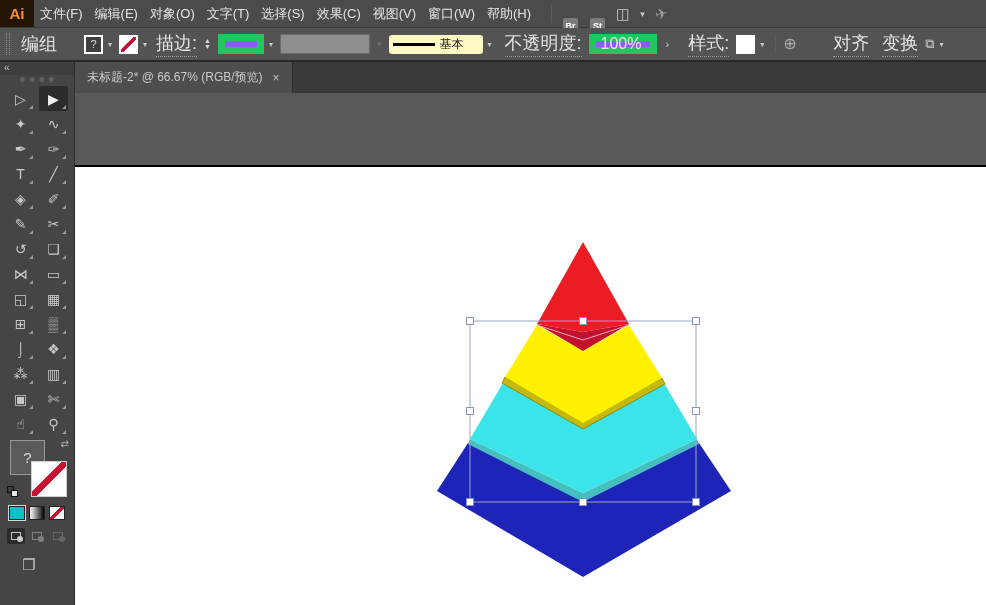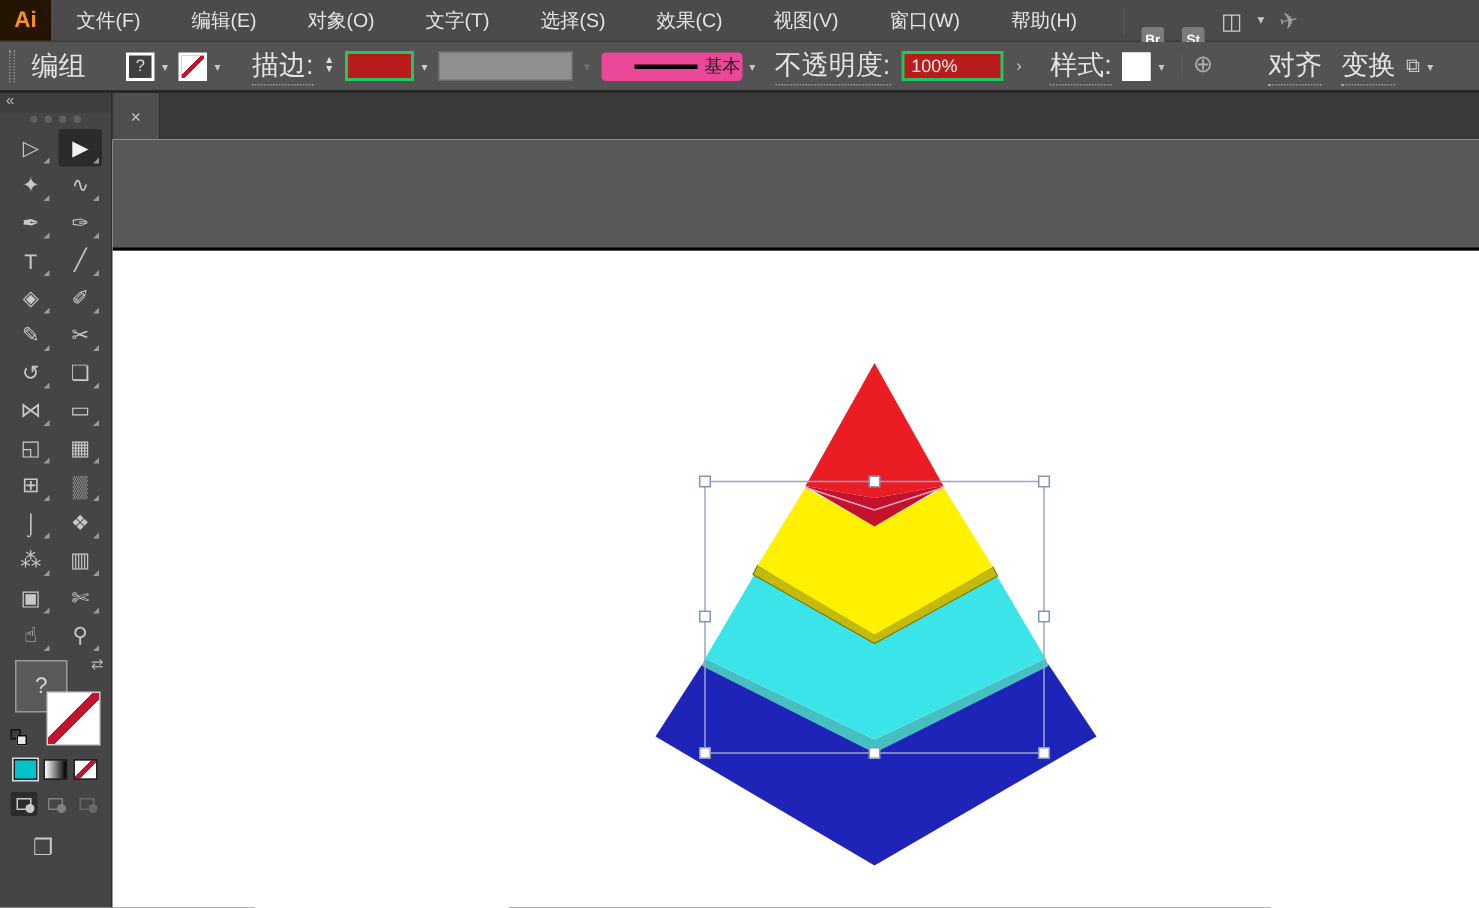--- a/index.html
+++ b/index.html
@@ -7,49 +7,49 @@
   body { font-family:"Liberation Sans","DejaVu Sans",sans-serif; background:#333; font-size:12px;
          -webkit-font-smoothing:antialiased; }
   #app { width:986px; height:605px; display:flex; flex-direction:column; }
 
   
   .menubar { height:28px; background:#4B4B4B; display:flex; align-items:stretch; color:#E4E4E4;
              font-size:13px; border-bottom:1px solid #3a3a3a; flex:0 0 auto; }
   .ai-logo { width:34px; background:#241402; color:#FF8E26; font-weight:bold; font-size:15px;
              display:flex; align-items:center; justify-content:center; }
   .menu-items { display:flex; align-items:center; }
-  .menu-item { padding:0 17px; height:100%; display:flex; align-items:center; cursor:default; }
+  .menu-item { padding:0 6px; height:100%; display:flex; align-items:center; cursor:default; }
   .mb-right { display:flex; align-items:center; gap:10px; margin-left:14px; }
   .mb-sep { width:1px; height:18px; background:#3b3b3b; border-right:1px solid #5c5c5c; }
   .sq-btn { width:17px; height:17px; background:#7C7C7C; border:1px solid #4a4a4a; border-radius:3px;
             color:#fff; font-size:9px; font-weight:bold; display:flex; align-items:center; justify-content:center;margin-top:24px; }
   .ws-icon { color:#C9C9C9; font-size:15px; }
   .chev { color:#C9C9C9; font-size:9px; }
   .gpu { color:#9C9C9C; font-size:15px; transform:rotate(-12deg); }
 
   
   .controlbar { height:34px; background:#535353; border-bottom:2px solid #282828; display:flex;
                 align-items:center; padding:0 6px; color:#E3E3E3; gap:7px; flex:0 0 auto; white-space:nowrap; }
   .cb-grip { width:4px; height:22px; border-left:1px dotted #8a8a8a; border-right:1px dotted #8a8a8a; margin-right:4px; }
   .cb-label { font-size:18px; }
   .dotted { border-bottom:1px dotted #9f9f9f; padding-bottom:1px; cursor:pointer; }
   .swatch { width:19px; height:19px; border:2px solid #fff; background:#3F3F3F; display:flex;
             align-items:center; justify-content:center; color:#ddd; font-size:11px; }
   .swatch.none, .swatch.white { background:#fff; }
   .swatch.none { background:linear-gradient(135deg,#fff 43%,#C41230 43%,#C41230 57%,#fff 57%); }
   .chev-s { color:#C9C9C9; font-size:8px; margin-left:-2px; }
   .stepper { display:flex; flex-direction:column; justify-content:center; line-height:6px; color:#ddd; font-size:7px; }
-  .field { height:20px; background:#b91c1c; border:2px solid #22c55e; color:#E8E8E8; font-size:12px;
+  .field { height:20px; background:#8b5cf6; border:7px solid #22c55e; color:#E8E8E8; font-size:16px;
            display:flex; align-items:center; padding:0 5px; }
   .field.w-sm { width:46px; }
   .field.w-md { width:68px; }
   .profile-dd { width:90px; height:20px; background:#8F8F8F; border:1px solid #6a6a6a; }
   .chev-dim { color:#6f6f6f; font-size:9px; }
-  .stroke-pill { width:94px; height:19px; background:#ec4899; border-radius:3px; display:flex;
-                 align-items:center; padding:0 22px; gap:5px;text-align:center; }
+  .stroke-pill { width:94px; height:19px; background:#fef9c3; border-radius:3px; display:flex;
+                 align-items:center; padding:0 4px; gap:5px;text-align:center; }
   .stroke-line { flex:0 0 42px; height:3px; background:#000; }
   .stroke-pill span { color:#1c1c1c; font-size:12px; }
   .expand-btn { color:#ccc; font-size:11px; padding:0 2px; }
   .globe { width:17px; height:17px; border-radius:50%; color:#ABABAB; font-size:16px; line-height:16px; }
   .panel-ic { color:#C9C9C9; font-size:13px; }
 
   
   .main { flex:1; display:flex; min-height:0; }
 
   
@@ -125,21 +125,21 @@
     </div>
   </div>
 
   <div class="controlbar">
     <div class="cb-grip"></div>
     <span class="cb-label" style="margin-right:20px">编组</span>
     <span class="swatch">?</span>
     <span class="chev-s">▾</span>
     <span class="swatch none"></span>
     <span class="chev-s">▾</span>
-    <span class="cb-label dotted" style="margin-left:14px">描边:</span>
+    <span class="cb-label dotted" style="margin-left:2px">描边:</span>
     <span class="stepper">
         <span>▲</span>
         <span>▼</span>
       </span>
     <span class="field w-sm"></span>
     <span class="chev-s">▾</span>
     <span class="profile-dd"></span>
     <span class="chev-dim">▾</span>
     <span class="stroke-pill">
       <span class="stroke-line"></span>
@@ -278,20 +278,21 @@
             <i></i>
           </div>
       </div>
 
       <div class="screen-mode">❐</div>
     </div>
 
     <div class="canvas-col">
       <div class="tabbar">
         <div class="tab">
+          <span>未标题-2* @ 66.67% (RGB/预览)</span>
           <span class="tab-close">×</span>
         </div>
       </div>
       <div class="canvas">
         <div class="pasteboard"></div>
         <svg id="art-svg" viewBox="75 94 911 511" preserveAspectRatio="none">
             <polygon points="468,444 583,502 699,444 731,492 583,578 437,492" fill="#1F24B8"></polygon>
             <polygon points="470,440 583,494 697,440 699,445 583,503 468,445" fill="#46BFC0"></polygon>
             <polygon points="503,384 583,429 664,384 697,440 583,494 470,440" fill="#3BE4E8"></polygon>
             <polygon points="505,378 583,421 662,379 665,385 583,430 502,384" fill="#C4B90E" stroke="#7E7A00" stroke-width="0.8"></polygon>

